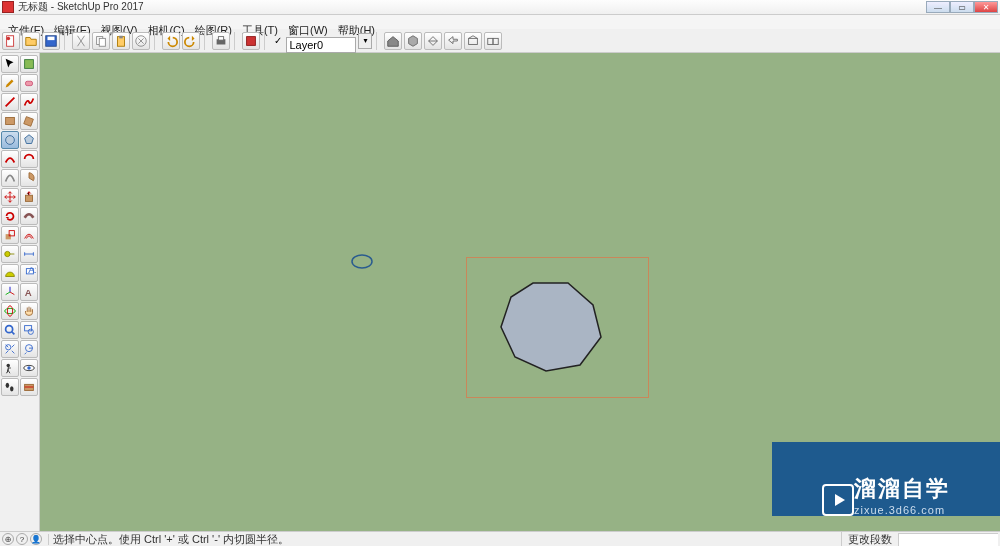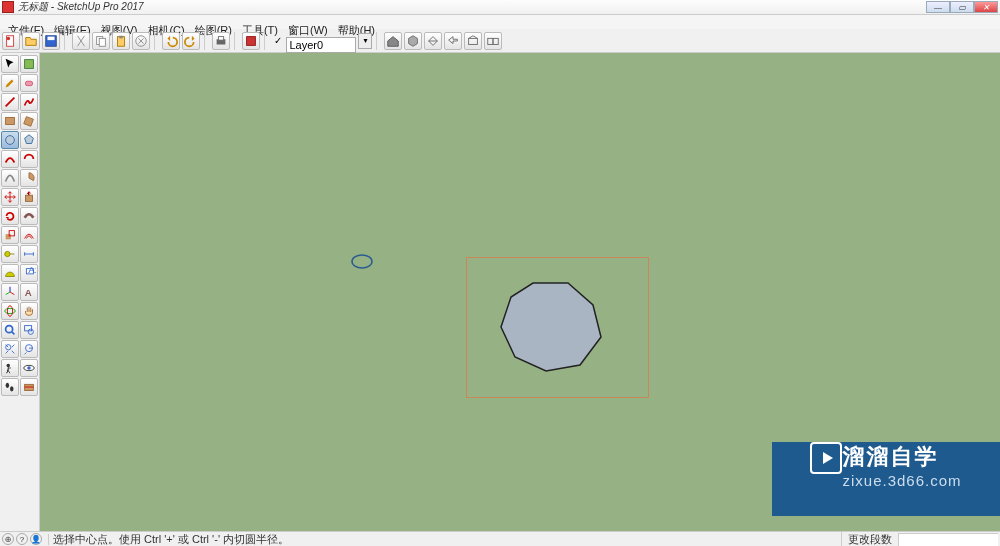--- a/index.html
+++ b/index.html
@@ -1,18 +1,18 @@
 <!DOCTYPE html>
 <html><head>
 <meta charset="utf-8">
 <style>
 * { margin: 0; padding: 0; box-sizing: border-box; font-family: "Microsoft YaHei", Arial, sans-serif; font-size: 11px; }
 body { width: 1000px; height: 546px; background: #fff; overflow: hidden; position: relative; }
 
-.titlebar { height: 15px; background: linear-gradient(#fdfdfd,#f0f0f0); border-bottom:1px solid #ccc; display:flex; align-items:center; padding:0 2px;font-style:italic; }
+.titlebar { height: 15px; background: linear-gradient(#fdfdfd,#f0f0f0); border-bottom:1px solid #ccc; display:flex; align-items:center; padding:0 2px; }
 .titlebar .app-icon { width:12px; height:12px; background:#d33; border:1px solid #922; margin-right:4px; }
 .titlebar .title { color:#333; font-size:10px; flex:1; }
 .winbtns { display:flex; gap:0; }
 .winbtn { width:24px; height:12px; border:1px solid #9ab; background:linear-gradient(#eef,#cde); display:flex; align-items:center; justify-content:center; font-size:8px; color:#333;}
 .winbtn.close{ background:linear-gradient(#f99,#d44); color:#fff;}
 
 .menubar { height:14px; background:#f5f5f5; display:flex; align-items:center; padding:0 4px; gap:2px; font-size:10px; color:#222;}
 .menubar span{ padding:0 4px;margin-top:16px; }
 
 .toolbar { height:24px; background:#f0f0f0; border-bottom:1px solid #ccc; display:flex; align-items:center; padding:0 2px; gap:2px;}
@@ -28,26 +28,26 @@
 .tl{width:18px;height:18px;border:1px solid #bbb;background:linear-gradient(#fff,#e4e4e4);border-radius:2px;display:flex;align-items:center;justify-content:center;}
 .tl.active{background:linear-gradient(#cde,#9bd);border-color:#58a;}
 .tl svg{width:14px;height:14px;}
 
 .canvas{flex:1;background:#96b285;position:relative;}
 .polygon-sel{position:absolute;left:426px;top:204px;width:183px;height:141px;border:1px solid #c9875a;}
 .polygon-shape{position:absolute;left:458px;top:228px;}
 .cursor-ellipse{position:absolute;left:311px;top:201px;}
 .feet{position:absolute;left:802px;top:393px;}
 
-.watermark{position:absolute;right:0;bottom:15px;width:228px;height:74px;background:#1e5a8e;display:flex;align-items:flex-start;justify-content:center;color:#fff;}
+.watermark{position:absolute;right:0;bottom:15px;width:228px;height:74px;background:#1e5a8e;display:flex;align-items:flex-end;justify-content:center;color:#fff;}
 .watermark .play{width:32px;height:32px;border:2px solid #fff;border-radius:4px;display:flex;align-items:center;justify-content:center;}
 .watermark .play::before{content:"";border-left:10px solid #fff;border-top:6px solid transparent;border-bottom:6px solid transparent;margin-left:3px;}
 .watermark .txt{display:flex;flex-direction:column;}
 .watermark .cn{font-size:22px;font-weight:bold;letter-spacing:2px;}
-.watermark .en{font-size:15px;letter-spacing:1px;color:#cde;}
+.watermark .en{font-size:11px;letter-spacing:1px;color:#cde;}
 
 .statusbar{height:15px;background:#f0f0f0;border-top:1px solid #ccc;display:flex;align-items:center;font-size:10px;color:#333;padding:0 2px;}
 .statusbar .sicon{width:12px;height:12px;border:1px solid #aaa;border-radius:50%;margin-right:2px;display:flex;align-items:center;justify-content:center;font-size:8px;}
 .statusbar .ssep{width:1px;height:11px;background:#ccc;margin:0 4px;}
 .statusbar .spacer{flex:1;}
 .statusbar .rbox{border-left:1px solid #ccc;padding:0 6px;height:100%;display:flex;align-items:center;}
 .statusbar .vbox{width:100px;height:13px;border-top:1px solid #ccc;border-left:1px solid #ccc;background:#fff;}
 </style>
 </head>
 <body>

